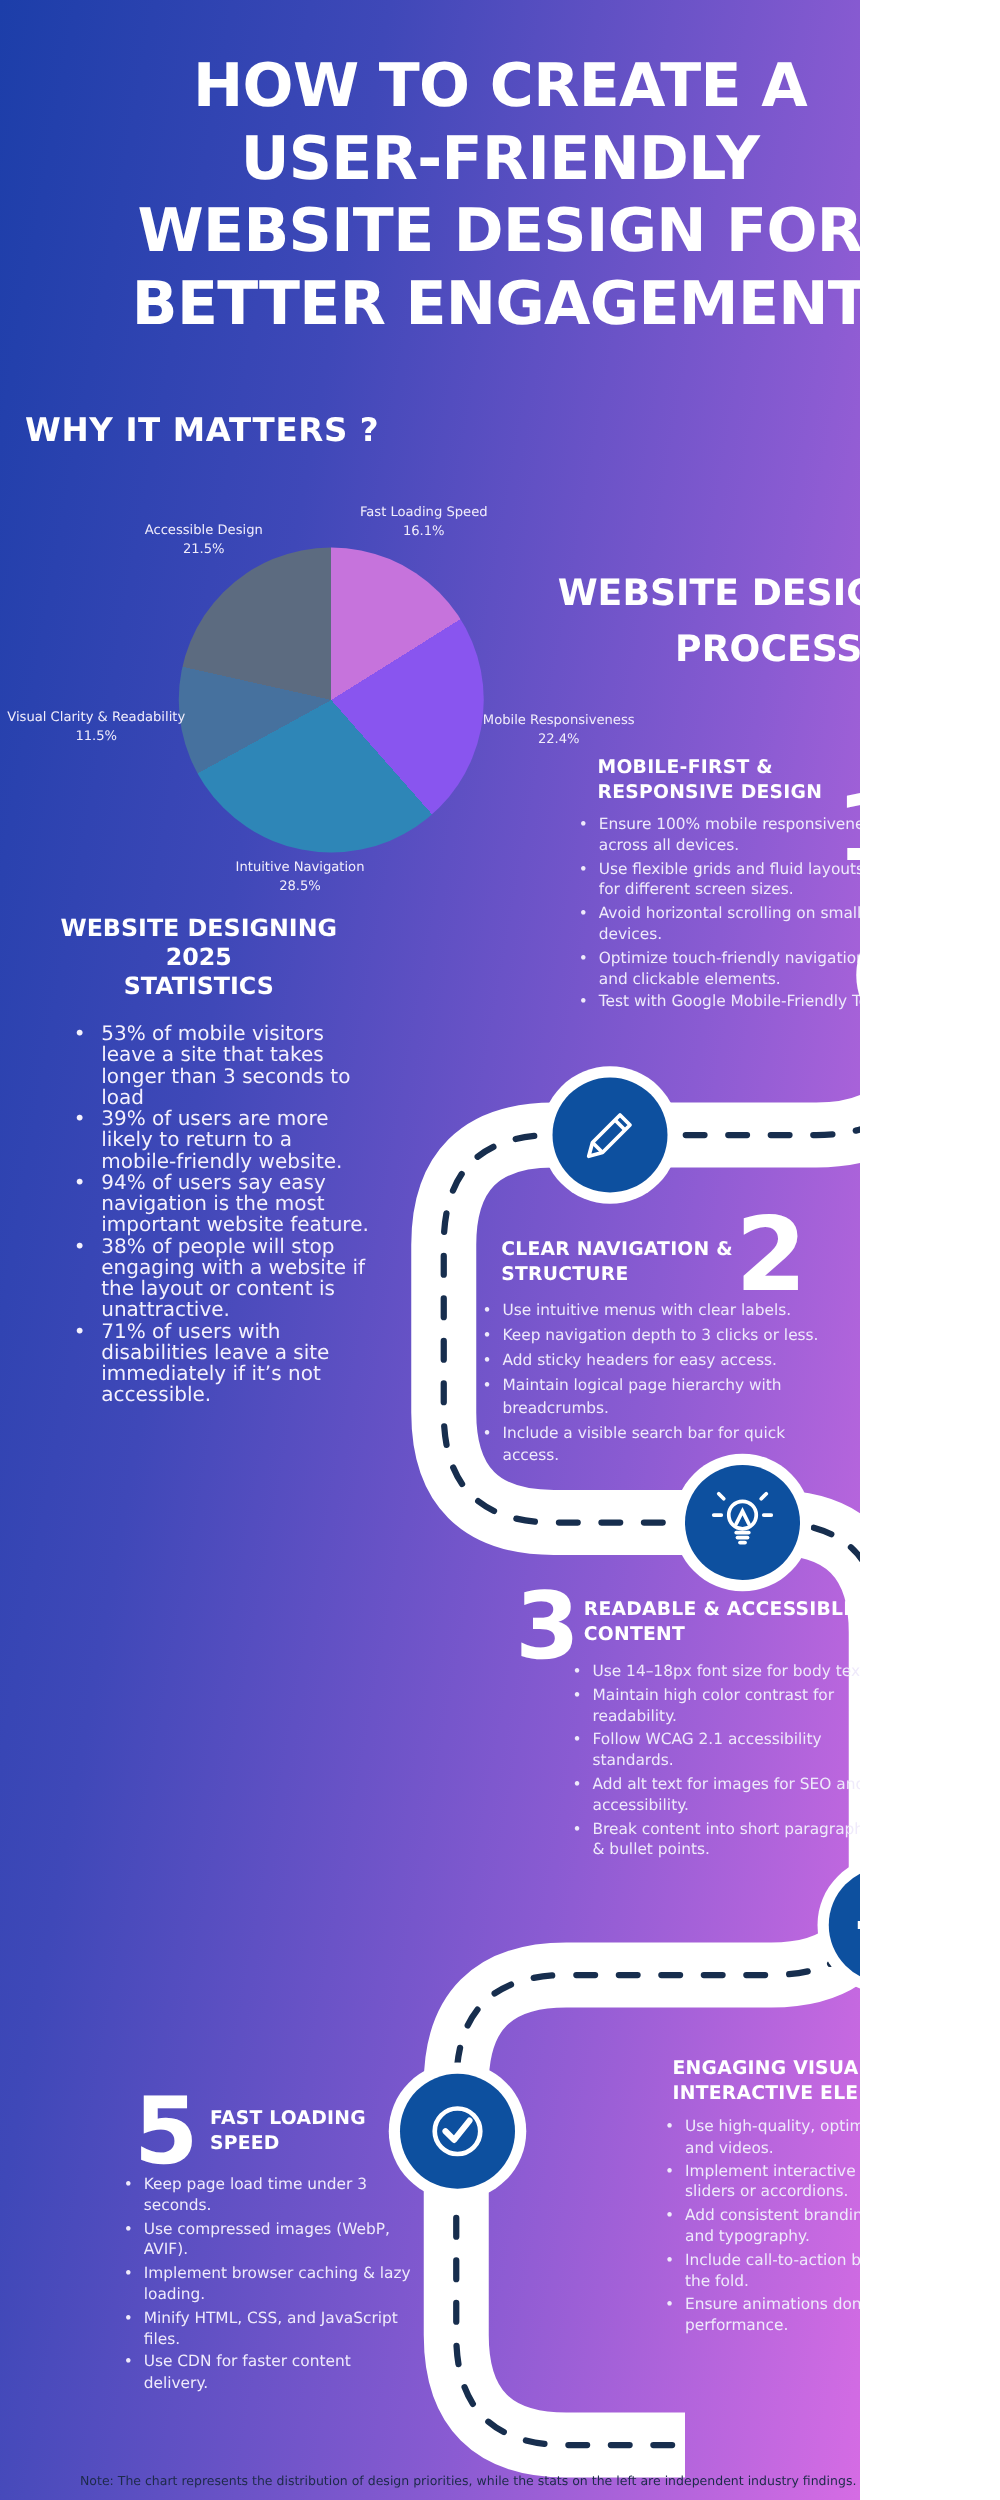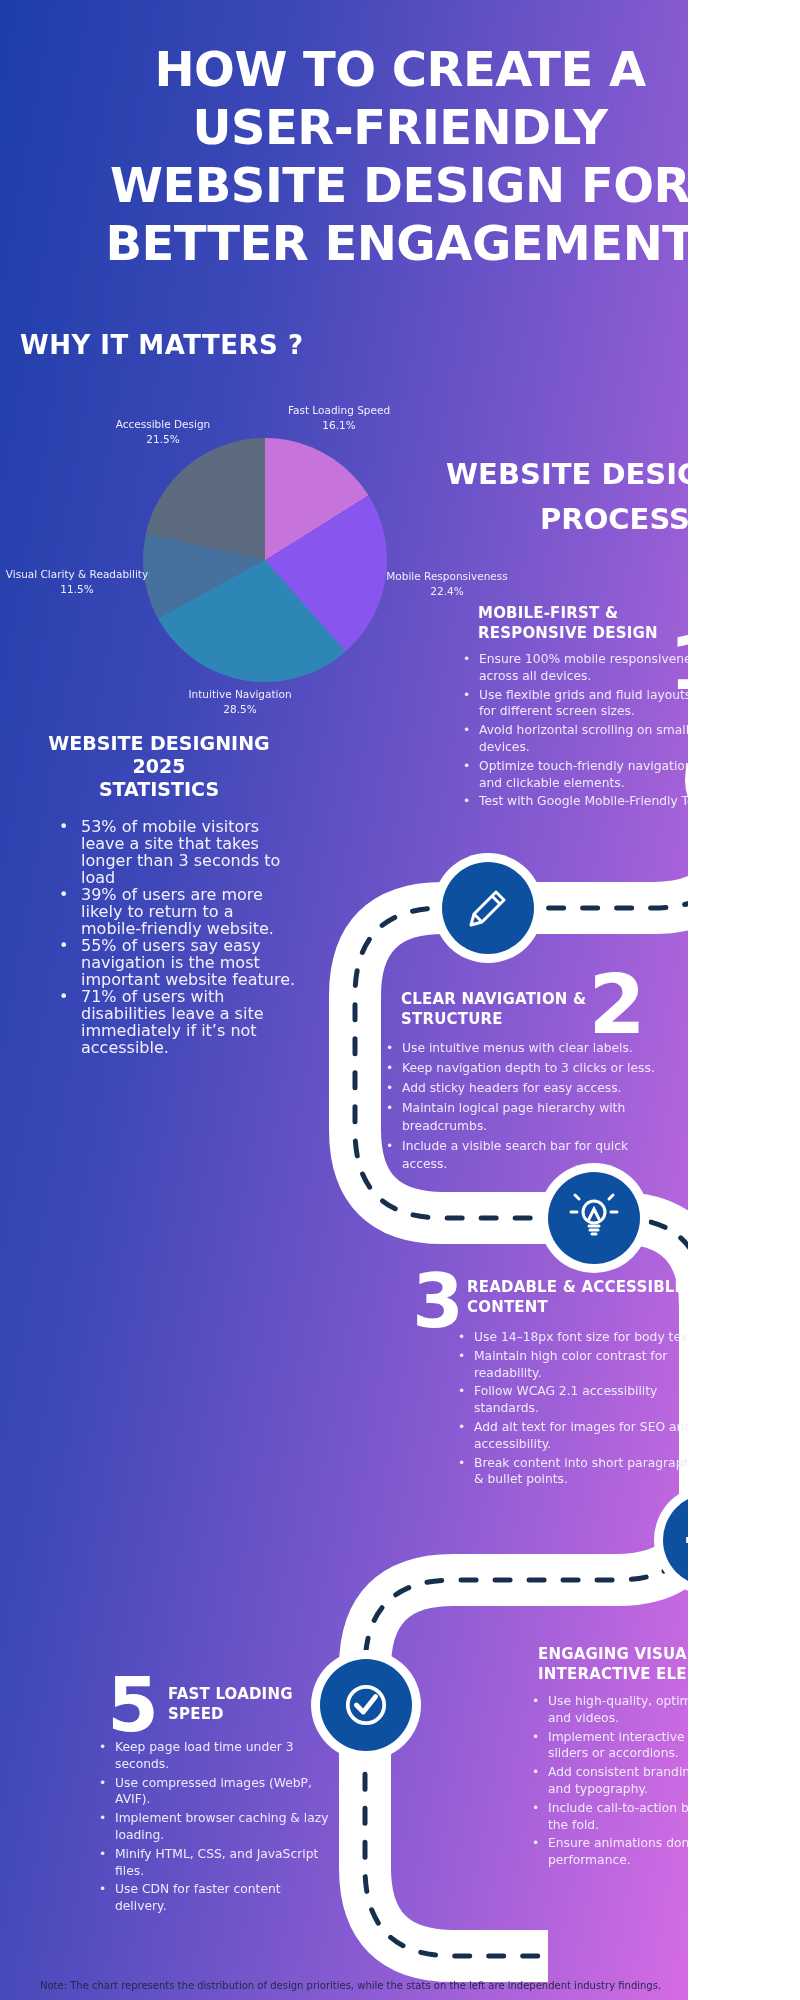--- a/index.html
+++ b/index.html
@@ -57,21 +57,21 @@
   .node{width:110px;height:110px;border-radius:50%;background:#fff;
         display:flex;align-items:center;justify-content:center;}
   .node-inner{width:92px;height:92px;border-radius:50%;background:#0d509f;
         display:flex;align-items:center;justify-content:center;}
   .node-eye{left:685px;top:725px;}
   .node-pencil{left:433px;top:853px;}
   .node-bulb{left:539px;top:1163px;}
   .node-gear{left:654px;top:1485px;}
   .node-check{left:311px;top:1650px;}
   
-  .note{left:40px;top:1980px;color:#1d2b4a;font-size:10px;}
+  .note{left:64px;top:1980px;color:#1d2b4a;font-size:10px;}
 </style>
 </head>
 <body>
 
 <div class="page">
 
   <svg class="abs road-svg" width="800" height="2000" viewBox="0 0 800 2000">
     <path d="M741,576 L741,820 Q741,908 653,908 L443,908 Q355,908 355,996 L355,1130 Q355,1218 443,1218 L617,1218 Q705,1218 705,1306 L705,1492 Q705,1580 617,1580 L453,1580 Q365,1580 365,1668 L365,1868 Q365,1956 453,1956 L548,1956" fill="none" stroke="#ffffff" stroke-width="52"></path>
     <path d="M741,576 L741,820 Q741,908 653,908 L443,908 Q355,908 355,996 L355,1130 Q355,1218 443,1218 L617,1218 Q705,1218 705,1306 L705,1492 Q705,1580 617,1580 L453,1580 Q365,1580 365,1668 L365,1868 Q365,1956 453,1956 L548,1956" fill="none" stroke="#172e4e" stroke-width="5" stroke-dasharray="15 19" stroke-linecap="round"></path>
   </svg>
@@ -112,21 +112,22 @@
       <li>PROCESS</li>
     </ul>
 
   <ul class="abs stats-head">
       <li>WEBSITE DESIGNING 2025</li>
       <li>STATISTICS</li>
     </ul>
   <ul class="abs stats-list">
       <li>53% of mobile visitors leave a site that takes longer than 3 seconds to load</li>
       <li> 39% of users are more likely to return to a mobile-friendly website.</li>
-      <li>55% of users say easy navigation is the most important website feature.</li>
+      <li>94% of users say easy navigation is the most important website feature.</li>
+      <li>38% of people will stop engaging with a website if the layout or content is unattractive.</li>
       <li> 71% of users with disabilities leave a site immediately if it’s not accessible.</li>
     </ul>
 
   <div class="abs step-num n1">1</div>
   <div class="abs step-head h1">MOBILE-FIRST &amp; RESPONSIVE DESIGN</div>
   <ul class="abs step-list l1">
       <li>Ensure 100% mobile responsiveness across all devices.</li>
       <li>Use flexible grids and fluid layouts for different screen sizes.</li>
       <li>Avoid horizontal scrolling on smaller devices.</li>
       <li>Optimize touch-friendly navigation and clickable elements.</li>

